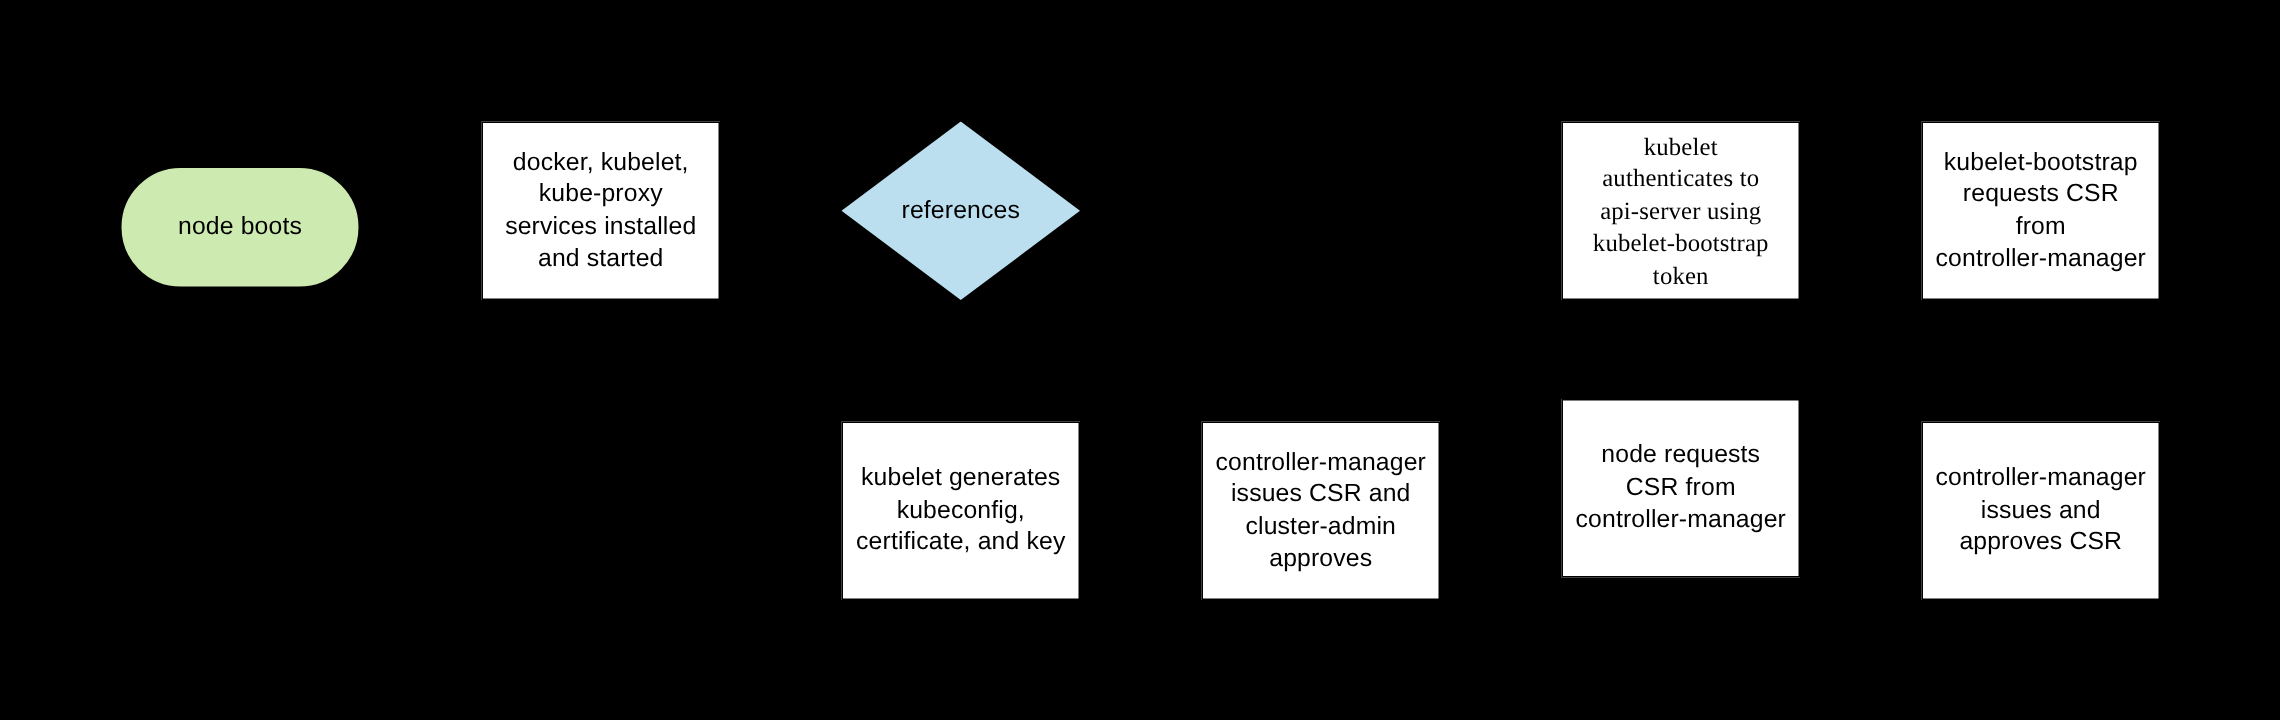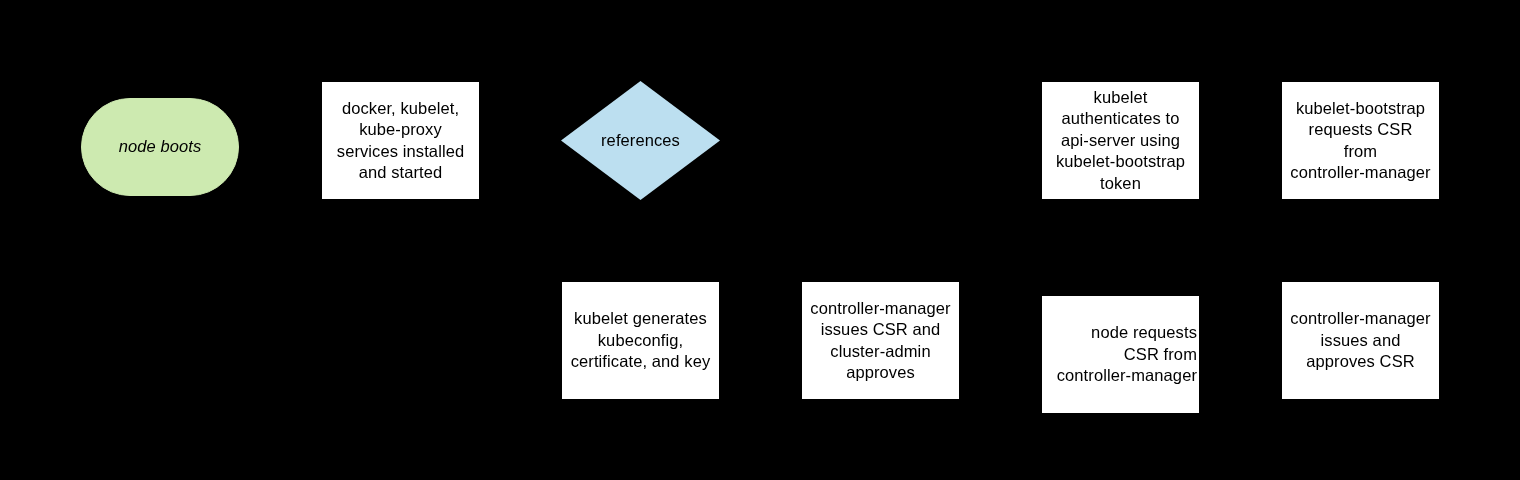--- a/index.html
+++ b/index.html
@@ -68,36 +68,36 @@
   }
   .node.decision .label {
     position: relative;
     z-index: 2;
   }
 </style>
 </head>
 <body>
 
 <div id="canvas">
-    <div class="node terminator" style="left: 81px; top: 98px; width: 158px; height: 98px; font-style: italic;">
+    <div class="node terminator" style="left: 81px; top: 112px; width: 158px; height: 79px;">
       <span class="label">node boots</span>
     </div>
     <div class="node process" style="left: 321px; top: 81px; width: 159px; height: 119px; justify-content: center;">
       <span class="label">docker, kubelet,
 kube-proxy
 services installed
 and started</span>
     </div>
     <div class="node decision" style="left: 561px; top: 81px; width: 159px; height: 119px;">
       <svg class="diamond-shape" viewBox="0 0 159 119" preserveAspectRatio="none">
         <polygon points="79.5,0 159,59.5 79.5,119 0,59.5" fill="#bcdff0"></polygon>
       </svg>
       <span class="label">references</span>
     </div>
-    <div class="node process" style="left: 1041px; top: 81px; width: 159px; height: 119px;">
+    <div class="node process" style="left: 1041px; top: 81px; width: 159px; height: 119px; font-family: Liberation Serif, serif;">
       <span class="label">kubelet
 authenticates to
 api-server using
 kubelet-bootstrap
 token</span>
     </div>
     <div class="node process" style="left: 1281px; top: 81px; width: 159px; height: 119px;">
       <span class="label">kubelet-bootstrap
 requests CSR
 from
@@ -107,21 +107,21 @@
       <span class="label">kubelet generates
 kubeconfig,
 certificate, and key</span>
     </div>
     <div class="node process" style="left: 801px; top: 281px; width: 159px; height: 119px;">
       <span class="label">controller-manager
 issues CSR and
 cluster-admin
 approves</span>
     </div>
-    <div class="node process" style="left: 1041px; top: 295px; width: 159px; height: 119px; text-align: right;">
+    <div class="node process" style="left: 1041px; top: 266px; width: 159px; height: 119px;">
       <span class="label">node requests
 CSR from
 controller-manager</span>
     </div>
     <div class="node process" style="left: 1281px; top: 281px; width: 159px; height: 119px;">
       <span class="label">controller-manager
 issues and
 approves CSR</span>
     </div>
   </div>

